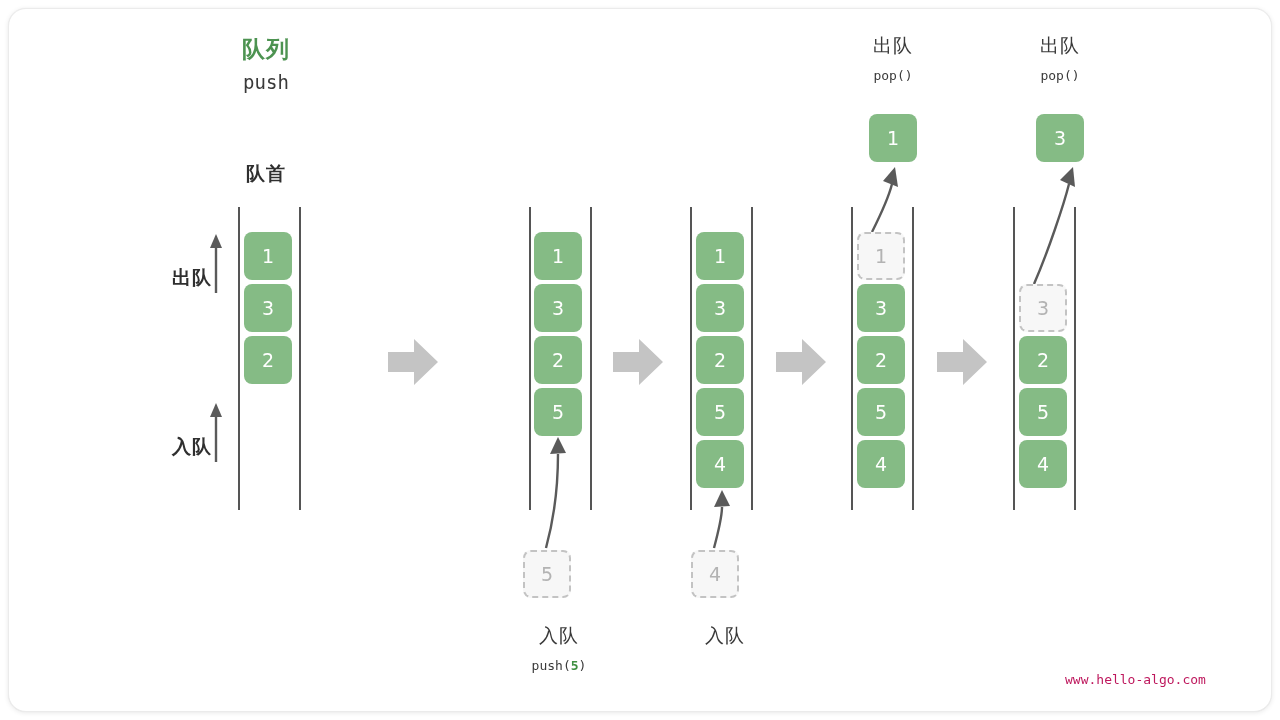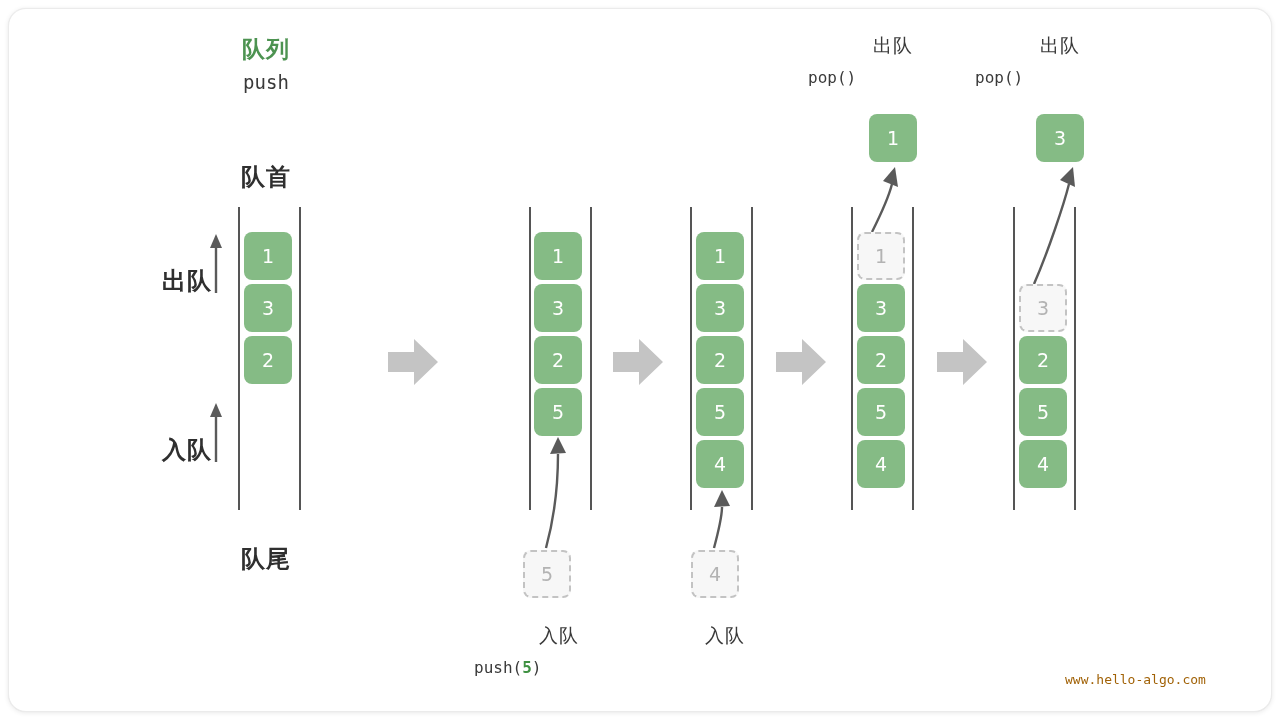--- a/index.html
+++ b/index.html
@@ -36,45 +36,45 @@
   }
   .title-en {
     font-family: "DejaVu Sans Mono", "Liberation Mono", monospace;
     font-size: 19px;
     color: #3a3a3a;
     text-align: center;
     white-space: nowrap;
   }
   .lbl-bold {
     font-weight: bold;
-    font-size: 24px;
+    font-size: 19px;
     color: #2f2f2f;
     text-align: center;
     white-space: nowrap;
     letter-spacing: 1px;
   }
   .op-cn {
     font-size: 19px;
     color: #3a3a3a;
     text-align: center;
     white-space: nowrap;
     letter-spacing: 1px;
   }
   .op-code {
     font-family: "DejaVu Sans Mono", "Liberation Mono", monospace;
-    font-size: 16px;
+    font-size: 13px;
     color: #3a3a3a;
-    text-align: left;
+    text-align: center;
     white-space: nowrap;
   }
   .op-code .num { color: #3f9142; font-weight: bold; }
   .watermark {
     font-family: "DejaVu Sans Mono", "Liberation Mono", monospace;
     font-size: 13px;
-    color: #a16207;
+    color: #be185d;
     white-space: nowrap;
   }
 
   
   .rail {
     position: absolute;
     width: 1.6px;
     background: #555555;
   }
 
@@ -107,21 +107,20 @@
 </head>
 <body>
 
 <div id="stage">
   <div id="card"></div>
 
   <div class="abs title-cn" style="left:186px; top:34px; width:160px;">队列</div>
   <div class="abs title-en" style="left:186px; top:71px; width:160px;">push</div>
 
   <div class="abs lbl-bold" style="left:186px; top:161px; width:160px;">队首</div>
-  <div class="abs lbl-bold" style="left:186px; top:543px; width:160px;">队尾</div>
 
   <div class="abs lbl-bold" style="left:142px; top:265px; width:70px; text-align:right;">出队</div>
   <div class="abs lbl-bold" style="left:142px; top:434px; width:70px; text-align:right;">入队</div>
 
   <svg class="abs" style="left:206px; top:233px;" width="26" height="62">
     <line x1="10" y1="60" x2="10" y2="12" class="thin-arrow-line"></line>
     <polygon points="10,1 4,15 16,15" fill="#5a5a5a"></polygon>
   </svg>
 
   <svg class="abs" style="left:206px; top:402px;" width="26" height="62">

